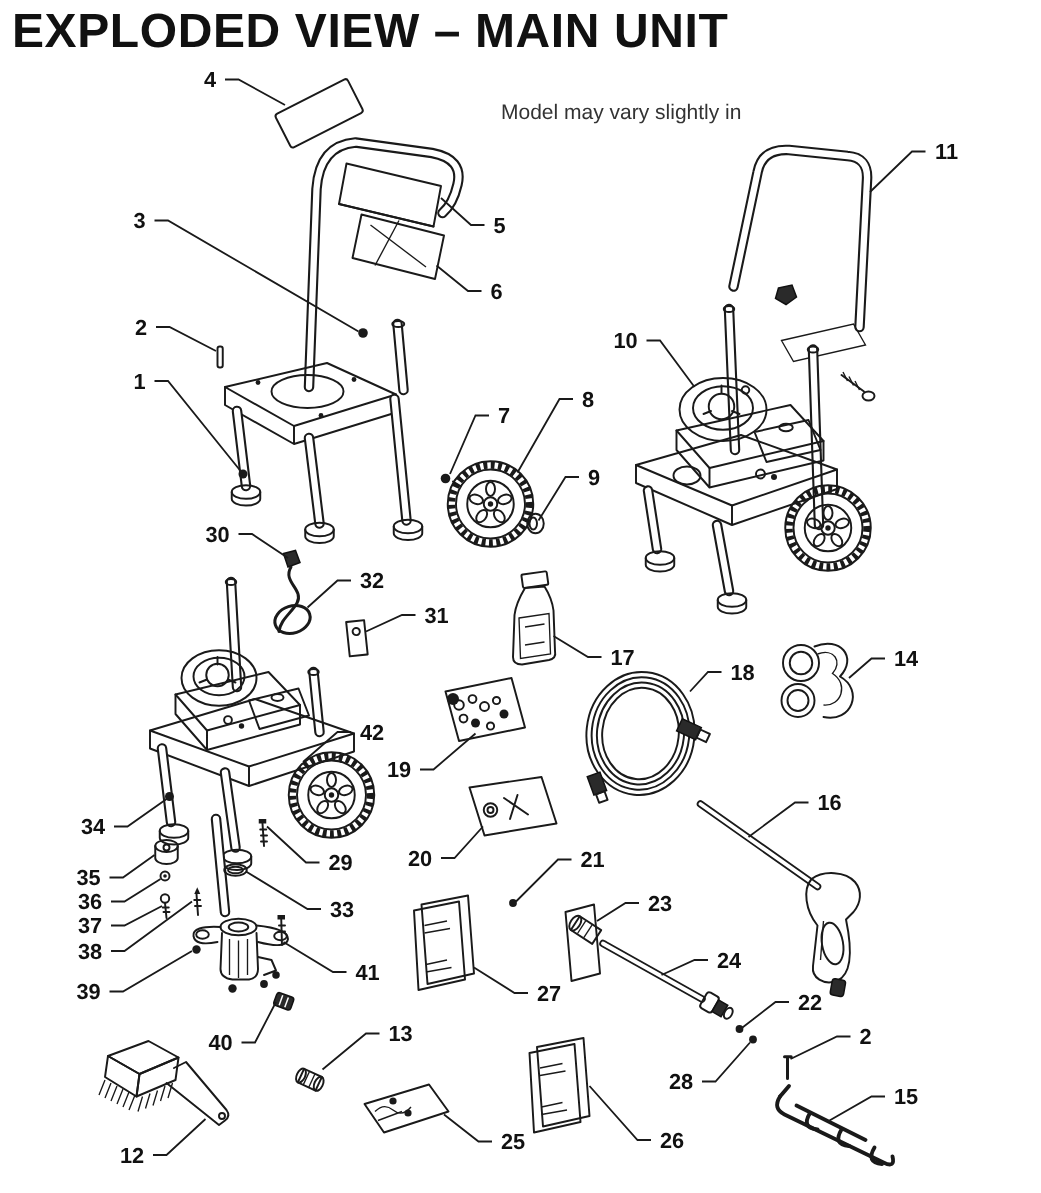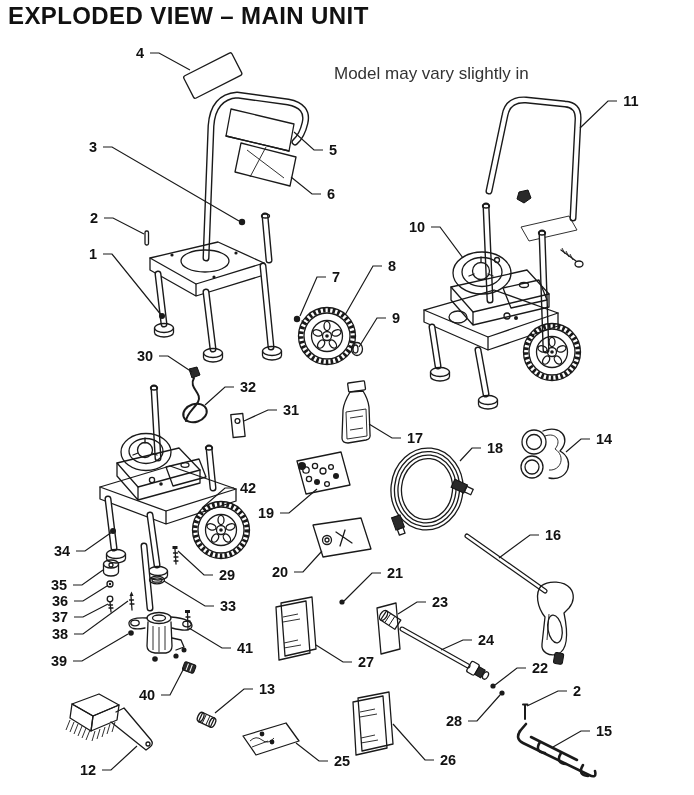--- a/index.html
+++ b/index.html
@@ -1,20 +1,20 @@
 <!DOCTYPE html>
 <html><head>
 <meta charset="utf-8">
 <style>
   html,body{margin:0;padding:0;background:#fff;}
   .page{position:relative;width:694px;height:795px;background:#fff;overflow:hidden;
         font-family:"Liberation Sans",sans-serif;}
-  .title{position:absolute;left:8px;top:2px;margin:0;font-size:24px;font-weight:700;
+  .title{position:absolute;left:8px;top:2px;margin:0;font-size:32px;font-weight:700;
          letter-spacing:.4px;color:#111;}
-  .note{position:absolute;left:334px;top:66px;font-size:17px;line-height:16px;color:#333;}
+  .note{position:absolute;left:334px;top:66px;font-size:14px;line-height:16px;color:#333;}
   svg{position:absolute;left:0;top:0;}
   .ln{stroke:#1a1a1a;stroke-width:1.3;fill:none;stroke-linejoin:round;stroke-linecap:round;}
   .thin{stroke:#1a1a1a;stroke-width:.9;fill:none;}
   .fill{fill:#1a1a1a;stroke:none;}
   .dark{fill:#2a2a2a;stroke:#111;stroke-width:1;}
   .tubeO{stroke:#1a1a1a;stroke-width:7;fill:none;stroke-linecap:round;stroke-linejoin:round;}
   .tubeI{stroke:#fff;stroke-width:4.2;fill:none;stroke-linecap:round;stroke-linejoin:round;}
   .tubeSO{stroke:#1a1a1a;stroke-width:5;fill:none;stroke-linecap:round;}
   .tubeSI{stroke:#fff;stroke-width:2.6;fill:none;stroke-linecap:round;}
   .tread{stroke:#1a1a1a;stroke-width:5;fill:none;stroke-dasharray:2.6 2.3;}

